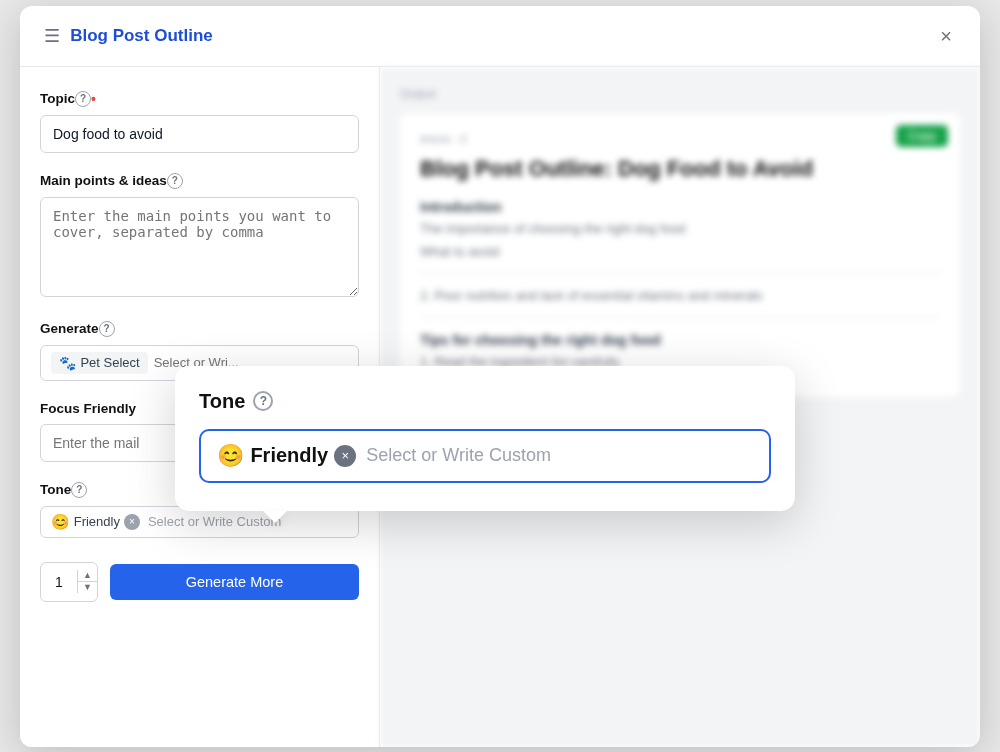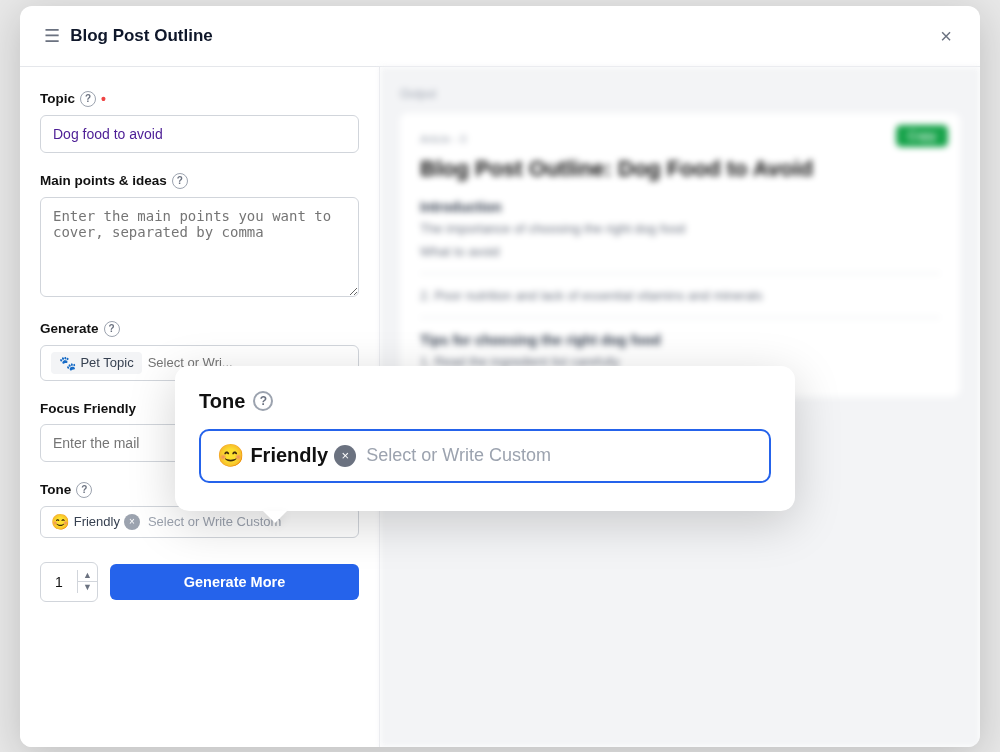--- a/index.html
+++ b/index.html
@@ -34,21 +34,21 @@
       align-items: center;
       gap: 10px;
     }
     .header-icon {
       color: #6b7280;
       font-size: 18px;
     }
     .modal-title {
       font-size: 17px;
       font-weight: 600;
-      color: #0f172a;
+      color: #1d4ed8;
     }
     .close-btn {
       background: none;
       border: none;
       cursor: pointer;
       font-size: 20px;
       color: #6b7280;
       line-height: 1;
       padding: 4px;
     }
@@ -70,21 +70,20 @@
       position: relative;
     }
 
     .field-group {
       margin-bottom: 20px;
     }
 
     .field-label {
       display: flex;
       align-items: center;
-      gap: 5px;
       font-size: 13.5px;
       font-weight: 600;
       color: #111;
       margin-bottom: 8px;
     }
     .field-label .help-icon {
       display: inline-flex;
       align-items: center;
       justify-content: center;
       width: 16px;
@@ -99,21 +98,21 @@
       color: #ef4444;
       font-size: 14px;
     }
 
     .text-input {
       width: 100%;
       border: 1.5px solid #d1d5db;
       border-radius: 6px;
       padding: 10px 12px;
       font-size: 14px;
-      color: #4c1d95;
+      color: #0f172a;
       outline: none;
       background: #fff;
     }
 
     textarea.text-input {
       resize: vertical;
       min-height: 100px;
     }
 
     
@@ -227,21 +226,21 @@
       border-bottom: 1px solid #d1d5db;
     }
 
     .generate-btn {
       background: #2563eb;
       color: #fff;
       border: none;
       border-radius: 6px;
       padding: 10px 28px;
       font-size: 14.5px;
-      font-weight: 700;
+      font-weight: 400;
       cursor: pointer;
       flex: 1;
     }
 
     
     .right-panel {
       flex: 1;
       background: #f3f4f6;
       padding: 20px 20px;
       overflow-y: auto;
@@ -428,21 +427,21 @@
       </div>
 
       <div class="field-group">
         <div class="field-label">
           <span>Generate</span>
           <span class="help-icon">?</span>
         </div>
         <div class="tag-input-box">
           <div class="tag-chip">
             <span class="tag-chip-emoji">🐾</span>
-            <span>Pet Topic</span>
+            <span>Pet Select</span>
           </div>
           <input class="tag-input-inner" type="text" placeholder="Select or Wri..." style="">
         </div>
       </div>
 
       <div class="field-group">
         <div class="field-label">
           <span>Focus Friendly</span>
         </div>
         <input class="text-input" type="text" placeholder="Enter the mail" style="">

